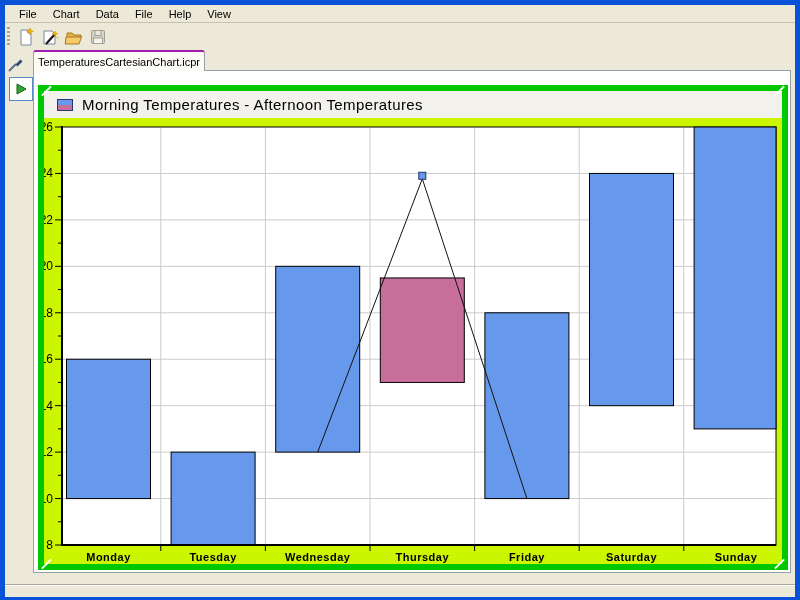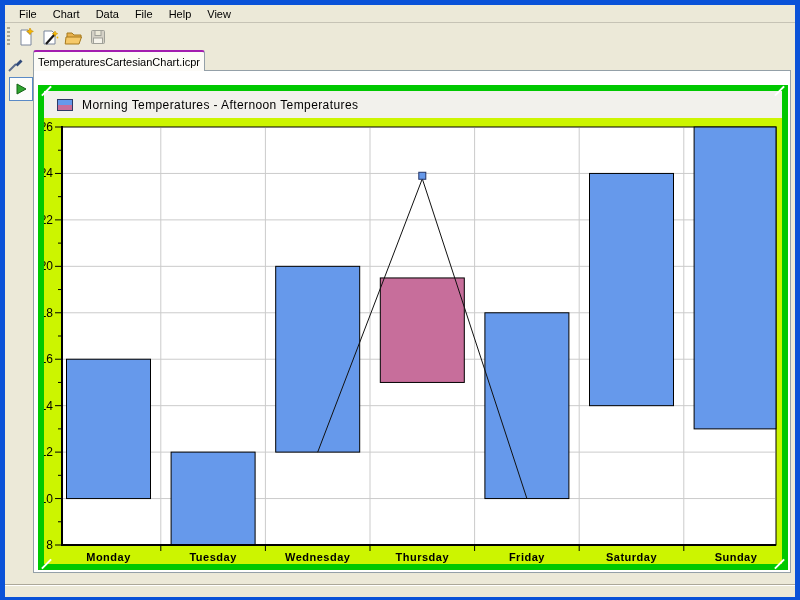--- a/index.html
+++ b/index.html
@@ -19,21 +19,21 @@
     border:1px solid #94A0A8;border-top:2px solid #a21caf;border-bottom:none;
     border-radius:3px 3px 0 0;z-index:5;display:flex;align-items:center;justify-content:center;
     font-size:11px;color:#000;box-sizing:border-box;}
   .panel{position:absolute;left:28px;top:65px;width:758px;height:503px;background:#FFFFFF;
     border:1px solid #94A0A8;box-sizing:border-box;}
   .chart-frame{position:absolute;left:33px;top:80px;width:750px;height:485px;
     border:6px solid #00C800;box-sizing:border-box;background:#CCF500;}
   .legend{height:27px;background:#F2F1EC;display:flex;align-items:center;padding-left:13px;}
   .legend-swatch{width:16px;height:12px;border:1px solid #2E3A66;box-sizing:border-box;margin-right:9px;}
   .legend-swatch div{width:100%;height:50%;}
-  .legend-label{font-size:12px;color:#000;letter-spacing:0.4px;}
+  .legend-label{font-size:15px;color:#000;letter-spacing:0.4px;}
   .chart-svg{position:absolute;left:0;top:27px;}
   .corner-mark{position:absolute;width:13px;height:2px;background:#FFFFFF;
     transform:rotate(-45deg);z-index:6;}
   .cm-nw{left:-4px;top:-1px;} .cm-ne{right:-4px;top:-1px;}
   .cm-sw{left:-4px;bottom:-1px;} .cm-se{right:-4px;bottom:-1px;}
   .statusbar{position:absolute;left:0;top:579px;width:100%;height:13px;background:#ECE9D8;
     border-top:1px solid #ACA899;box-shadow:inset 0 1px 0 #FFFFFF;box-sizing:border-box;}
 </style>
 </head>
 <body>

